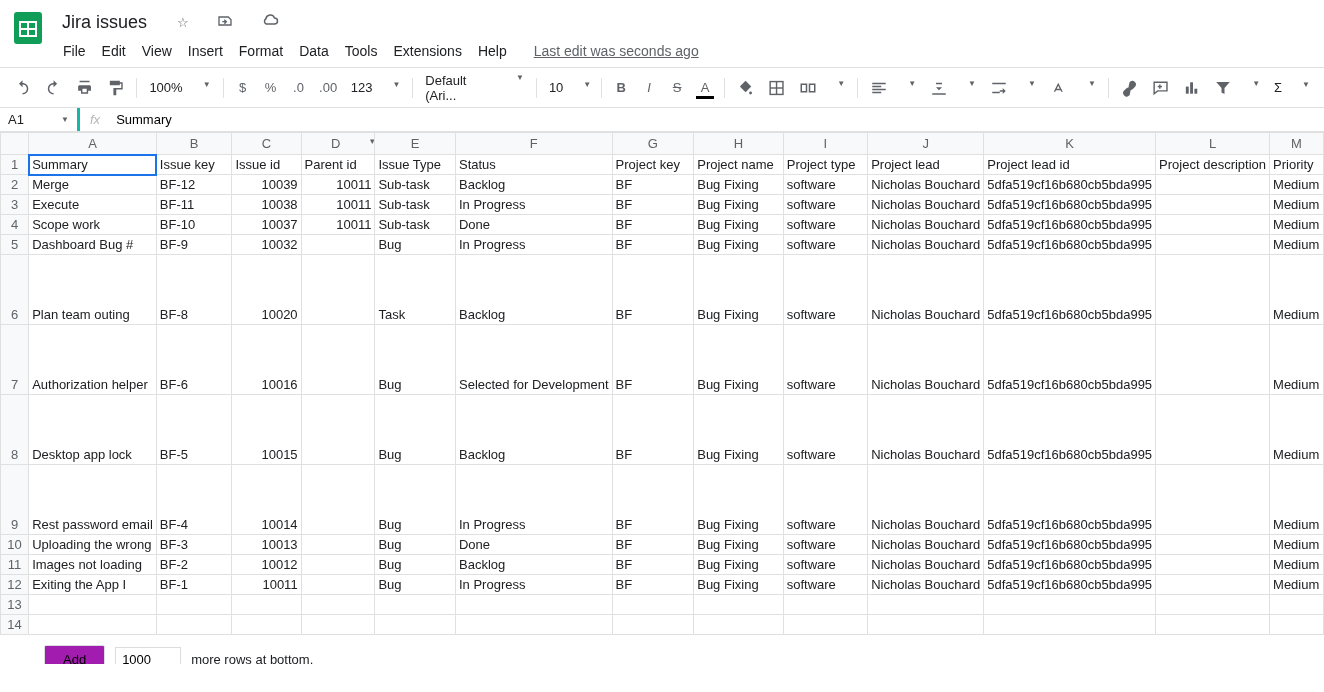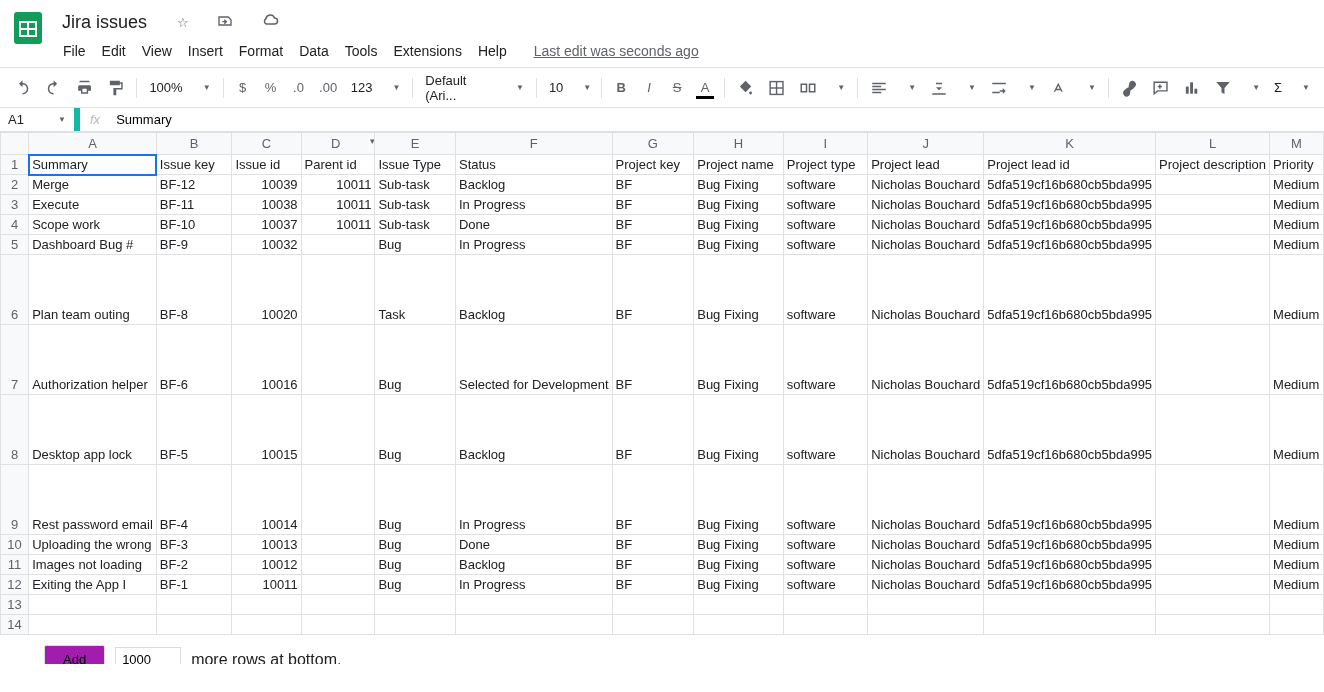--- a/index.html
+++ b/index.html
@@ -16,28 +16,28 @@
 .menu-bar { display: flex; gap: 2px; margin-top: 2px; align-items: center; }
 .menu-item { padding: 4px 7px; cursor: pointer; border-radius: 4px; font-size: 14px; }
 .last-edit { color: #5f6368; text-decoration: underline; margin-left: 18px; font-size: 14px; cursor: pointer; }
 
 .divider { border-bottom: 1px solid #e0e0e0; margin-top: 4px; }
 
 
 .toolbar { display: flex; align-items: center; padding: 4px 8px; gap: 2px; border-bottom: 1px solid #e0e0e0; height: 40px; }
 .tb-btn { padding: 6px; cursor: pointer; border-radius: 4px; color: #5f6368; display: flex; align-items: center; justify-content: center; min-width: 26px; height: 26px; }
 .tb-sep { width: 1px; height: 20px; background: #e0e0e0; margin: 0 4px; }
-.tb-select { display: flex; align-items: center; padding: 4px 6px; cursor: pointer; gap: 20px; color: #202124; }
+.tb-select { display: flex; align-items: flex-start; padding: 4px 6px; cursor: pointer; gap: 20px; color: #202124; }
 .tb-select .arrow { font-size: 8px; color: #5f6368; }
 .text-color-btn { position: relative; }
 .text-color-btn::after { content: ''; position: absolute; bottom: 2px; left: 4px; right: 4px; height: 3px; background: #000; }
 
 
 .formula-row { display: flex; align-items: center; border-bottom: 1px solid #e0e0e0; height: 24px; }
-.name-box { width: 80px; padding: 2px 8px; font-size: 13px; display: flex; align-items: center; justify-content: space-between; border-right: 6px solid #14b8a6; height: 100%; }
+.name-box { width: 80px; padding: 2px 8px; font-size: 13px; display: flex; align-items: center; justify-content: space-between; border-right: 3px solid #14b8a6; height: 100%; }
 .name-box .arrow { font-size: 8px; color: #5f6368; }
 .fx-label { padding: 0 10px; color: #b7b7b7; font-style: italic; font-size: 13px; }
 .formula-input { flex: 1; padding: 2px 6px; font-size: 13px; border: none; outline: none; }
 
 
 .grid-container { overflow: auto; height: calc(692px - 160px); position: relative; }
 table.sheet { border-collapse: collapse; table-layout: fixed; }
 .sheet th, .sheet td { border: 1px solid #e0e0e0; font-size: 13px; font-weight: normal; text-align: left; overflow: hidden; white-space: nowrap; }
 .sheet thead th { background: #f8f9fa; text-align: center; color: #5f6368; height: 22px; position: sticky; top: 0; }
 .sheet .row-header { background: #f8f9fa; text-align: center; color: #5f6368; width: 40px; position: sticky; left: 0; }
@@ -45,21 +45,21 @@
 .sheet td.tall { height: 70px; }
 .sheet td.num { text-align: right; margin-top: 16px; }
 .corner { background: #f8f9fa; width: 40px; }
 .selected-cell { outline: 2px solid #1a73e8; outline-offset: -1px; background: #fff; }
 .filter-icon { float: right; font-size: 9px; color: #5f6368; }
 
 
 .add-rows { display: flex; align-items: center; gap: 10px; padding: 10px 44px; }
 .add-btn { padding: 6px 18px; border: 1px solid #dadce0; background: #a21caf; cursor: pointer; font-size: 13px; border-radius: 2px; }
 .add-input { width: 66px; padding: 4px 6px; border: 1px solid #dadce0; font-size: 13px; }
-.add-text { font-size: 16px; }
+.add-text { font-size: 13px; }
 
 .col-A{width:100px}.col-B{width:100px}.col-C{width:100px}.col-D{width:100px}.col-E{width:100px}.col-F{width:100px}.col-G{width:100px}.col-H{width:100px}.col-I{width:100px}.col-J{width:100px}.col-K{width:100px}.col-L{width:100px}.col-M{width:55px}
 </style>
 </head>
 <body>
 
 <div class="header">
   <div class="logo">
     <svg viewBox="0 0 36 36">
         <rect x="4" y="2" width="28" height="32" rx="3" fill="#0f9d58"></rect>

